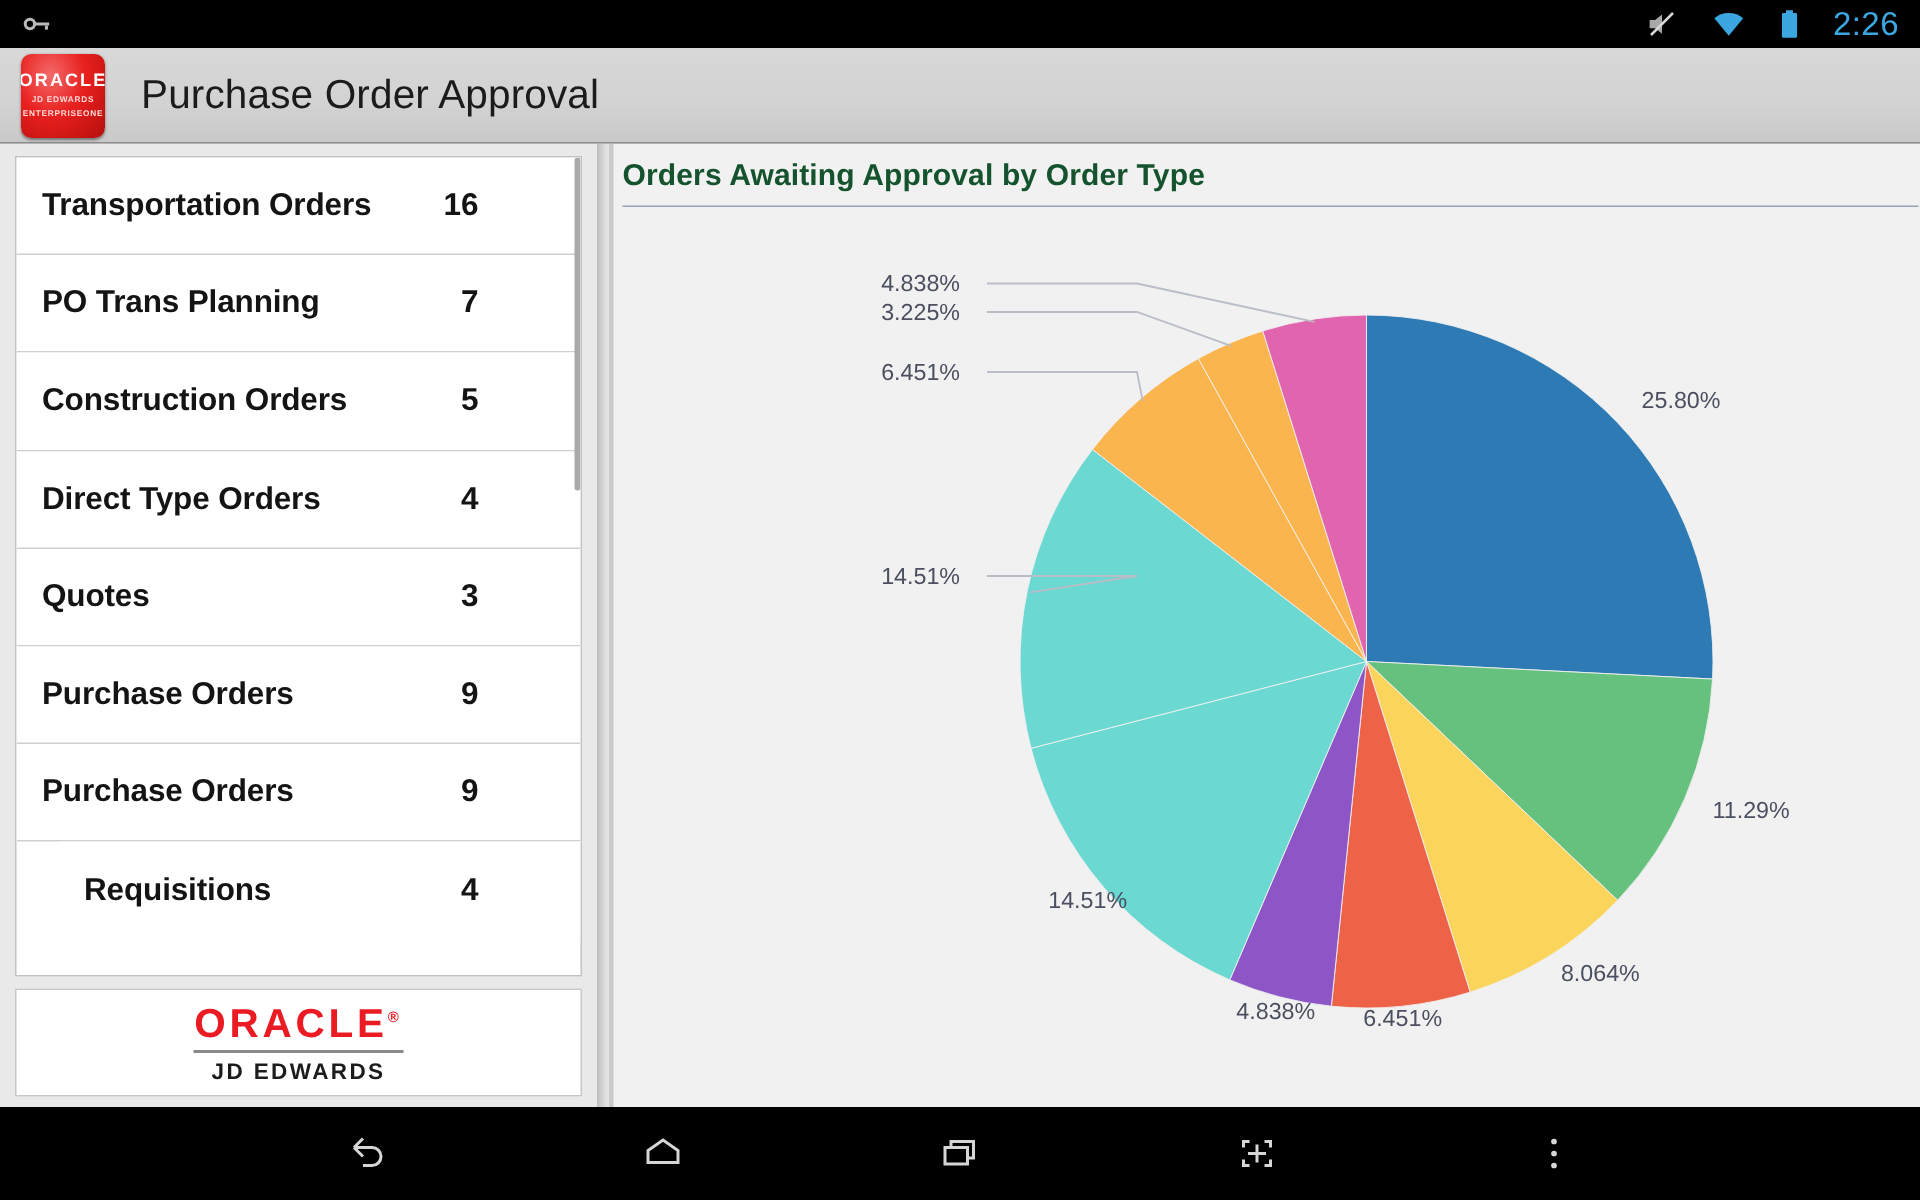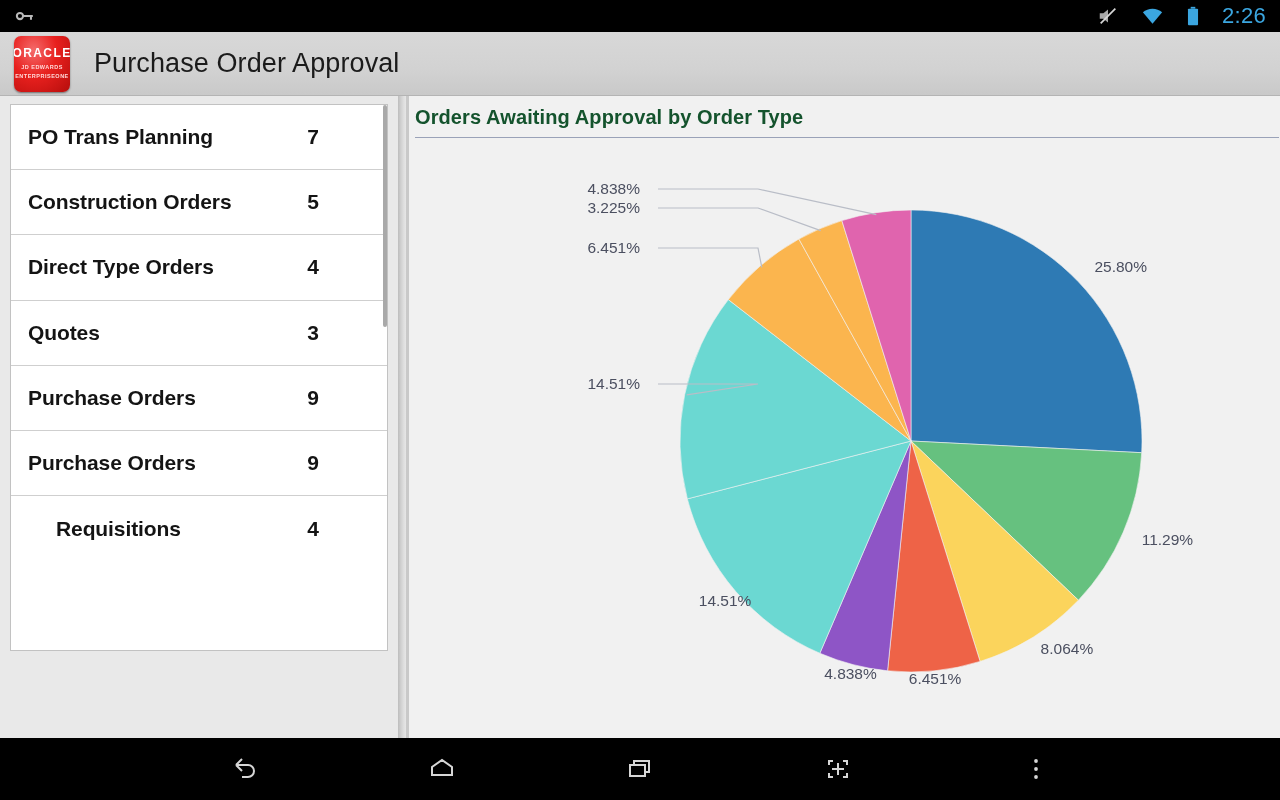--- a/index.html
+++ b/index.html
@@ -209,20 +209,24 @@
   </div>
   <div class="app-title">Purchase Order Approval</div>
 </div>
 
 <div class="content">
 
   <div class="sidebar">
     <div class="list-wrap">
       <div id="list-rows">
           <div class="list-row">
+            <span class="row-label">Transportation Orders</span>
+            <span class="row-count">16</span>
+          </div>
+          <div class="list-row">
             <span class="row-label">PO Trans Planning</span>
             <span class="row-count">7</span>
           </div>
           <div class="list-row">
             <span class="row-label">Construction Orders</span>
             <span class="row-count">5</span>
           </div>
           <div class="list-row">
             <span class="row-label">Direct Type Orders</span>
             <span class="row-count">4</span>
@@ -238,20 +242,27 @@
           <div class="list-row">
             <span class="row-label">Purchase Orders</span>
             <span class="row-count">9</span>
           </div>
           <div class="list-row">
             <span class="row-label">Requisitions</span>
             <span class="row-count">4</span>
           </div>
         </div>
       <div class="list-scrollbar"></div>
+    </div>
+    <div class="side-footer">
+      <div class="oracle-word">
+        <span>ORACLE</span><sup>®</sup>
+      </div>
+      <div class="oracle-rule"></div>
+      <div class="jde-word">JD EDWARDS</div>
     </div>
   </div>
 
   <div class="pane-divider"></div>
 
   <div class="chartpane">
     <div class="chart-leftedge"></div>
     <div class="chart-title">Orders Awaiting Approval by Order Type</div>
     <div class="chart-rule"></div>
     <svg class="chart-svg" width="874" height="642">

